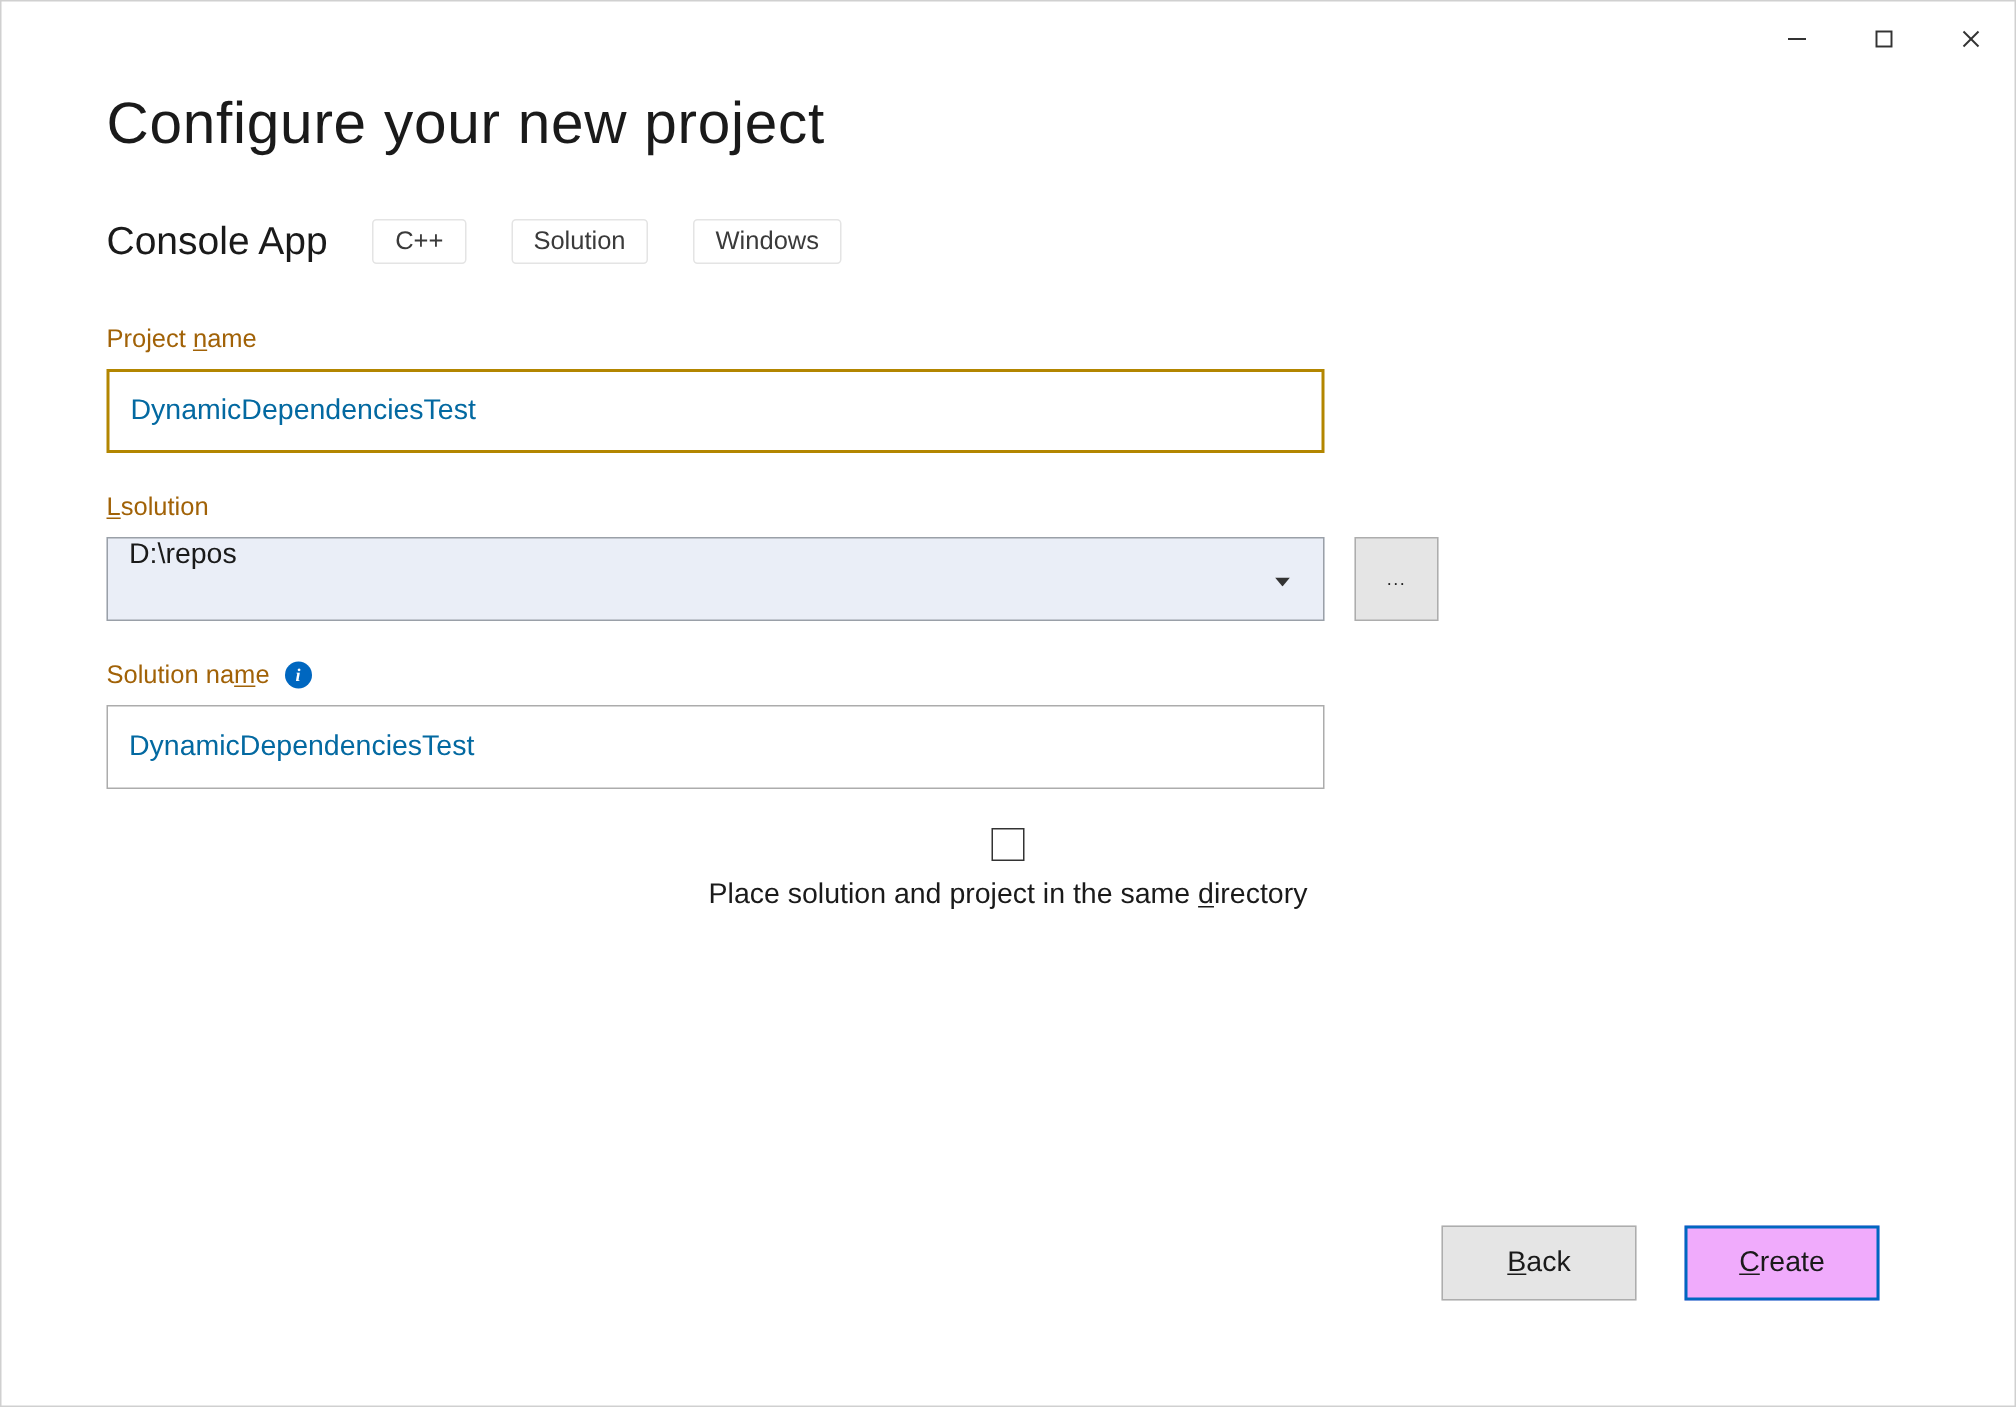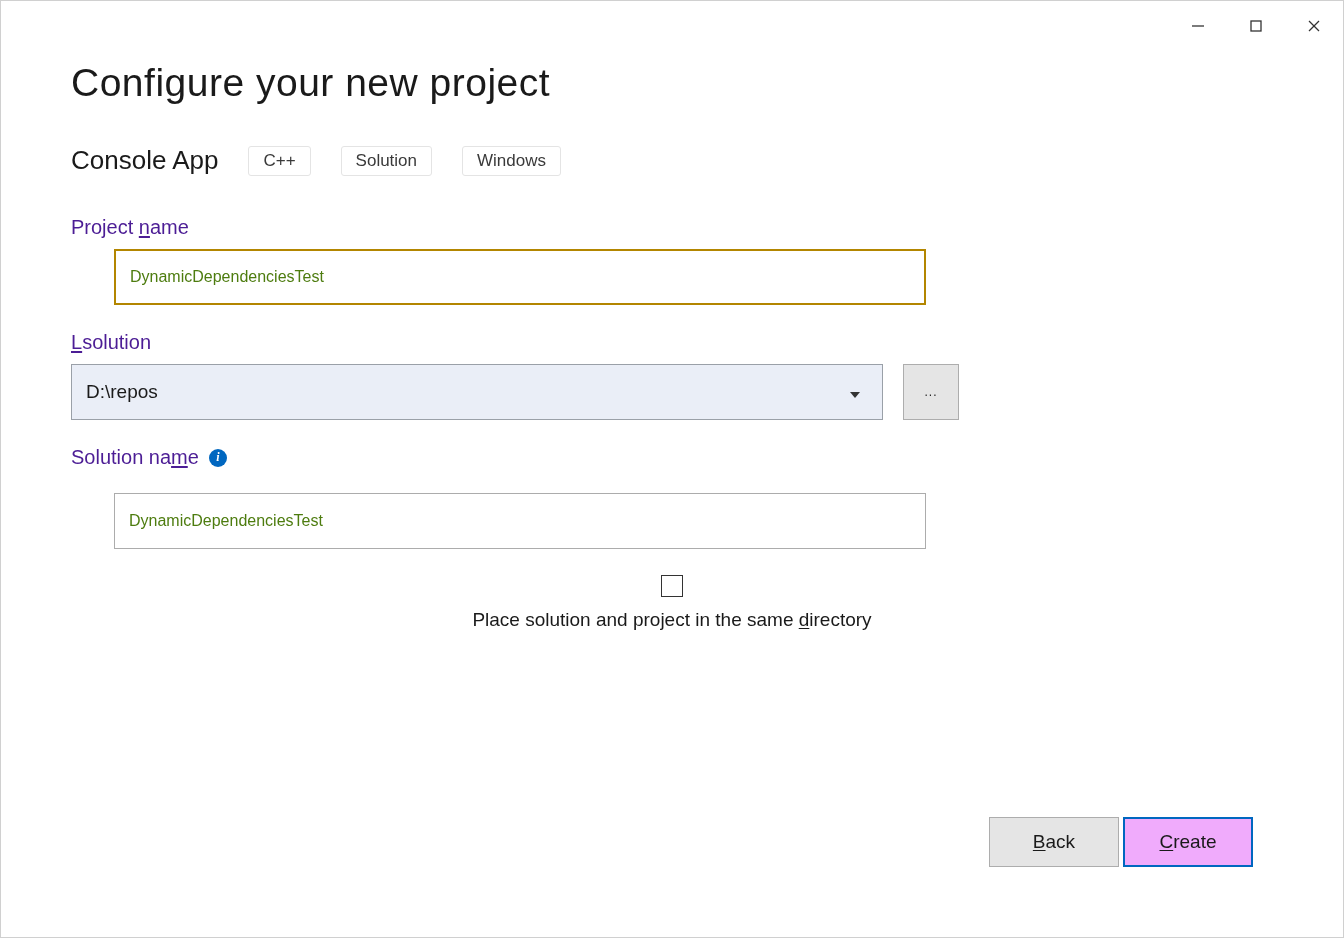--- a/index.html
+++ b/index.html
@@ -54,55 +54,53 @@
   }
   .tag {
     font-size: 17px;
     color: #3a3a3a;
     border: 1px solid #e4e4e4;
     border-radius: 3px;
     padding: 4px 14px;
     background: #ffffff;
   }
   .field-label {
-    font-size: 20px;
-    color: #4c1d95;
+    font-size: 17px;
+    color: #a16207;
     margin-bottom: 10px;
     display: block;
   }
   .field-row { margin-bottom: 26px; }
   .text-input {
     width: 812px;
     height: 56px;
-    font-size: 16px;
+    font-size: 19px;
     font-family: inherit;
     padding: 0 14px;
     border: 1px solid #acacac;
     background: #ffffff;
-    color: #4d7c0f;
+    color: #0369a1;
     outline: none;
-    margin-left: 43px;
   }
   .text-input.focused {
     border: 2px solid #b38600;
     width: 812px;
     height: 56px;
   }
   .location-row {
     display: flex;
     gap: 20px;
     align-items: stretch;
   }
   .combo {
     width: 812px;
     height: 56px;
     border: 1px solid #9aa0a8;
     background: #eaeef7;
     display: flex;
-    align-items: center;
     padding: 0 14px;
     font-size: 19px;
     color: #1a1a1a;
     position: relative;
   }
   .combo .caret {
     position: absolute;
     right: 22px;
     top: 50%;
     transform: translateY(-50%);
@@ -117,21 +115,21 @@
     align-items: center;
     justify-content: center;
     font-size: 12px;
     color: #222;
     letter-spacing: 1px;
   }
   .label-with-icon {
     display: flex;
     align-items: center;
     gap: 10px;
-    margin-bottom: 24px;
+    margin-bottom: 10px;
   }
   .info-icon {
     width: 18px; height: 18px;
     border-radius: 50%;
     background: #0067c0;
     color: #fff;
     font-size: 12px;
     font-weight: 700;
     font-style: italic;
     display: flex; align-items: center; justify-content: center;
@@ -151,21 +149,21 @@
   }
   .chk-label {
     font-size: 19px;
     color: #1a1a1a;
   }
   .footer {
     position: absolute;
     right: 90px;
     bottom: 70px;
     display: flex;
-    gap: 4px;
+    gap: 32px;
   }
   .btn {
     min-width: 130px;
     height: 50px;
     font-size: 19px;
     font-family: inherit;
     border: 1px solid #adadad;
     background: #e5e5e5;
     color: #1a1a1a;
     display: flex;

